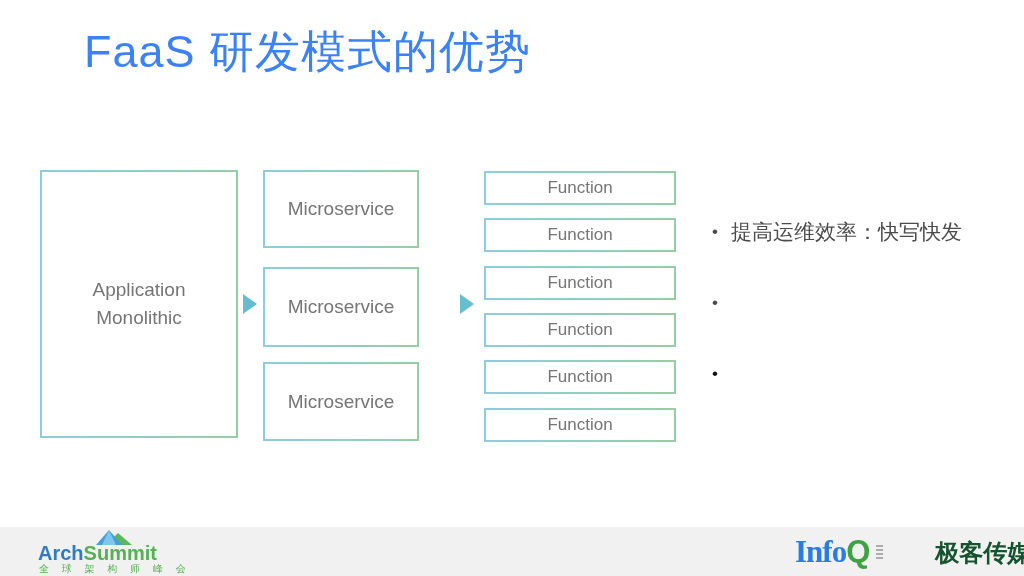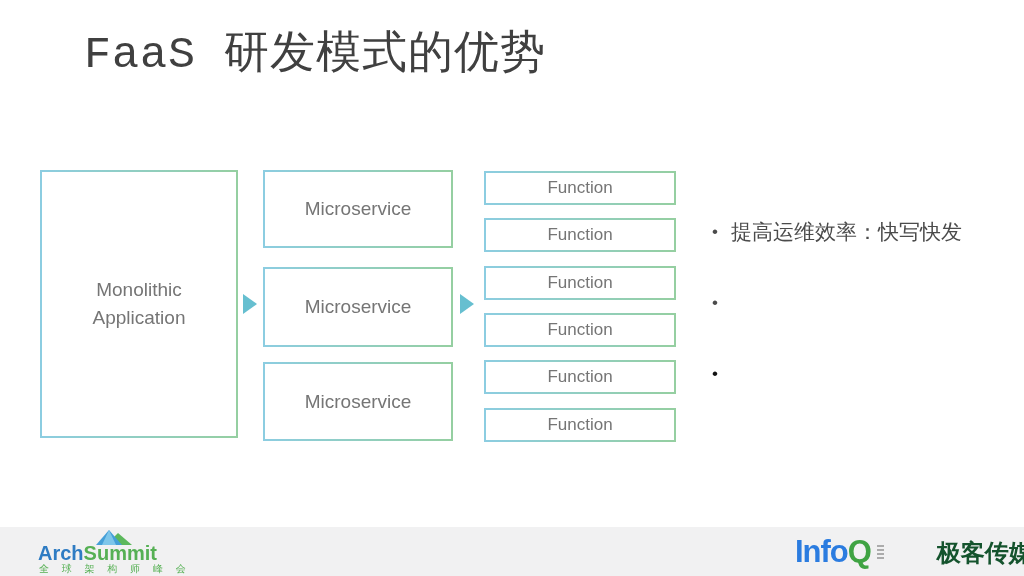--- a/index.html
+++ b/index.html
@@ -8,33 +8,33 @@
     position:relative;
     background:#ffffff;
     font-family:"Liberation Sans", sans-serif;
     overflow:hidden;
   }
 
   
   .slide-title {
     position:absolute; left:84px; top:22px;
     font-size:45px; font-weight:400; letter-spacing:1px;
-    color:#404040; white-space:nowrap;font-family:Liberation Mono, monospace;
+    color:#3b82f6; white-space:nowrap;
   }
 
   
   .dbox {
     position:absolute;
     border:2px solid #8ccde1;
     border-image:linear-gradient(90deg,#8ccde1,#95cfa1) 1;
     display:flex; align-items:center; justify-content:center;
     color:#757575; text-align:center; background:#ffffff;
   }
   .monolith { left:40px; top:170px; width:198px; height:268px; font-size:19px; line-height:1.45; }
-  .ms  { left:263px; width:190px; font-size:19px; }
+  .ms  { left:263px; width:156px; font-size:19px; }
   .ms1 { top:170px; height:78px; }
   .ms2 { top:267px; height:80px; }
   .ms3 { top:362px; height:79px; }
   .fn  { left:484px; width:192px; height:34px; font-size:17px; }
   .fn1 { top:171px; } .fn2 { top:218px; } .fn3 { top:266px; }
   .fn4 { top:313px; } .fn5 { top:360px; } .fn6 { top:408px; }
 
   .arrow-right {
     position:absolute; width:0; height:0;
     border-top:10px solid transparent;
@@ -63,41 +63,41 @@
   .archsummit .mountain { position:absolute; left:58px; top:1px; }
   .archsummit .wordmark { position:absolute; left:0; top:13px; font-size:20px; white-space:nowrap; }
   .as-blue  { color:#2f7cc3; font-weight:bold; }
   .as-green { color:#56b054; font-weight:bold; }
   .archsummit .subtitle {
     position:absolute; left:1px; top:33px;
     font-size:10px; letter-spacing:5px; color:#56b054; white-space:nowrap;
   }
   .infoq { position:absolute; left:795px; top:7px; white-space:nowrap; }
   .infoq .wordmark { font-size:31px; font-weight:bold; letter-spacing:-1px; display:inline-block; vertical-align:middle; }
-  .iq-blue  { color:#2b7ce0; }
+  .iq-blue  { color:#2b7ce0;font-family:Liberation Serif, serif; }
   .iq-green { color:#3fa343; }
   .infoq .vmark {
     display:inline-block; vertical-align:middle;
     width:7px; height:16px; margin:2px 4px 0 2px;
     background:repeating-linear-gradient(#9a9a9a 0 2px, transparent 2px 4px);
     opacity:.8;
   }
   .infoq .media { font-size:24px; font-weight:bold; color:#14532d; display:inline-block; vertical-align:middle; margin-top:2px;margin-left:44px; }
 </style>
 </head>
 <body>
 
 <h1 class="slide-title">FaaS 研发模式的优势</h1>
 
 <div class="diagram">
 
   <div class="dbox monolith">
     <div>
+      <span style="display:block">Application</span>
       <span style="display:block">Monolithic</span>
-      <span style="display:block">Application</span>
     </div>
   </div>
 
   <div class="arrow-right arrow1"></div>
 
   <div class="dbox ms ms1">
     <span>Microservice</span>
   </div>
   <div class="dbox ms ms2">
     <span>Microservice</span>

